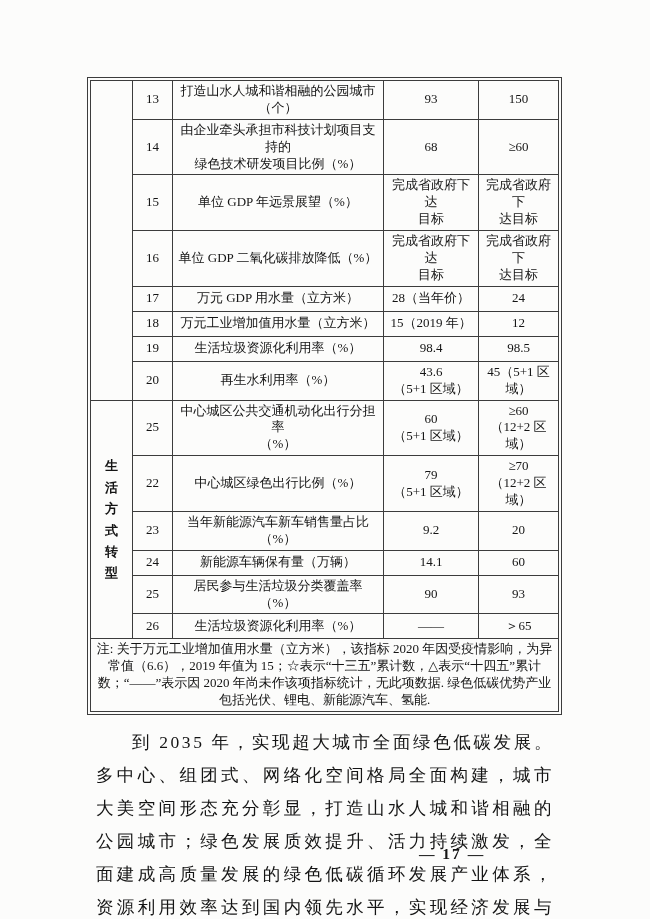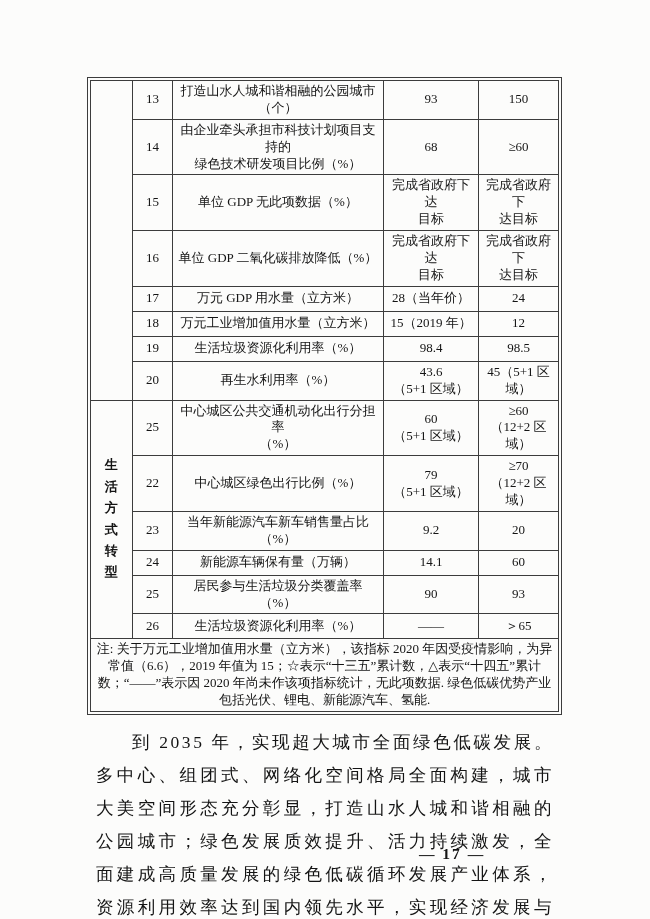--- a/index.html
+++ b/index.html
@@ -36,22 +36,21 @@
     overflow:hidden;
   }
   td.cat-cell{padding:0 2px;}
   .vertical-label{
     width:1.05em;
     margin:0 auto;
     word-break:break-all;
     line-height:1.65;
     font-size:13px;
     font-weight:bold;
-    text-align:left;
-    font-family:Liberation Mono, monospace;
+    text-align:center;
   }
   td.row-single{height:20px;}
   td.note-cell{
     text-align:left;
     font-size:12.5px;
     font-weight:400;
     line-height:1.6;
     padding:3px 6px 4px 6px;
     white-space:normal;
     margin-left:8px;
@@ -110,21 +109,21 @@
         </tr>
         <tr>
           <td>14</td>
           <td>由企业牵头承担市科技计划项目支持的
 绿色技术研发项目比例（%）</td>
           <td>68</td>
           <td>≥60</td>
         </tr>
         <tr>
           <td>15</td>
-          <td>单位 GDP 无此项数据（%）</td>
+          <td>单位 GDP 年远景展望（%）</td>
           <td>完成省政府下达
 目标</td>
           <td>完成省政府下
 达目标</td>
         </tr>
         <tr>
           <td>16</td>
           <td>单位 GDP 二氧化碳排放降低（%）</td>
           <td>完成省政府下达
 目标</td>

